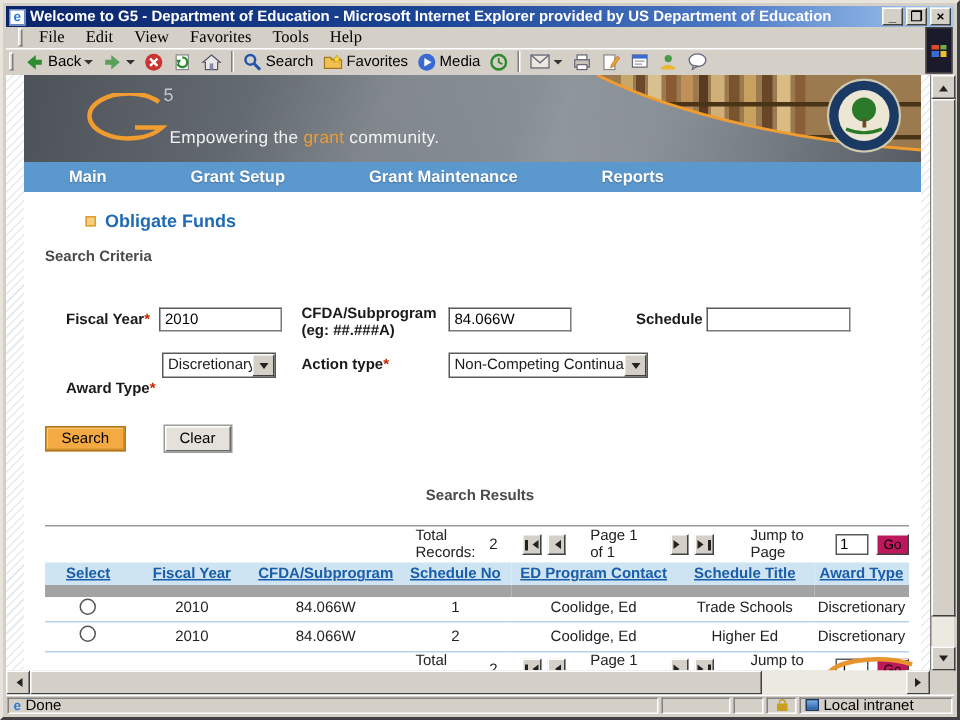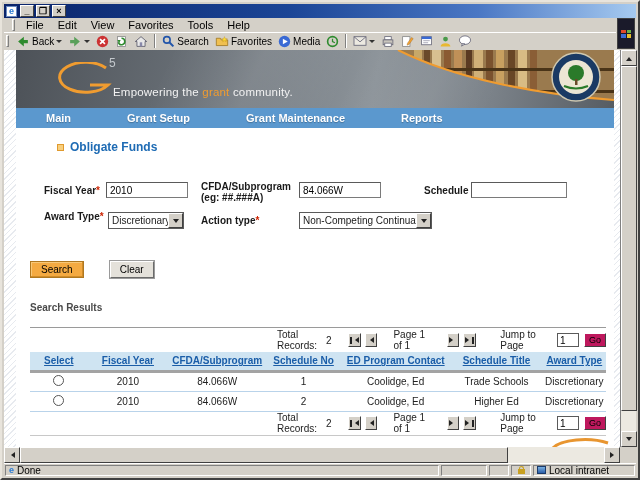--- a/index.html
+++ b/index.html
@@ -16,21 +16,21 @@
     font-size:9px; line-height:9px; font-weight:bold; text-align:center; margin-right:3px; flex:none; }
   .title-text { color:#fff; font-size:10px; font-weight:bold; white-space:nowrap; overflow:hidden; flex:1; }
   .winbtns { display:flex; gap:2px; flex:none; }
   .winbtn { width:14px; height:12px; background:#d4d0c8; border:1px solid; border-color:#fff #404040 #404040 #fff;
     font-size:9px; line-height:10px; text-align:center; font-weight:bold; color:#000; }
 
   
   .menubar { position:absolute; top:16px; left:2px; right:2px; height:14px; background:#d4d0c8;
     display:flex; align-items:center; font-size:11px; padding-left:8px; }
   .menubar .grip, .toolbar .grip { width:3px; height:80%; border:1px solid; border-color:#fff #808080 #808080 #fff; margin-right:4px; flex:none; }
-  .menu-item { padding:16px 7px; color:#000; height:100%; display:flex; align-items:center; }
+  .menu-item { padding:16px 7px; color:#000; height:100%; display:flex; align-items:center;font-family:Liberation Serif, serif; }
   .throbber { position:absolute; top:16px; right:3px; width:18px; height:31px; background:#1a1a2a;
     border:1px solid #404040; z-index:5; display:flex; align-items:center; justify-content:center; }
   .winflag { width:10px; height:8px; display:grid; grid-template-columns:1fr 1fr; grid-template-rows:1fr 1fr; gap:1px; }
   .winflag i { display:block; } .wf1{background:#e04a2a;} .wf2{background:#6ab04a;} .wf3{background:#3a6ad4;} .wf4{background:#e8c02a;}
 
   
   .toolbar { position:absolute; top:30px; left:2px; right:22px; height:17px; background:#d4d0c8;
     border-top:1px solid #fff; display:flex; align-items:center; padding-left:2px; font-size:10px; }
   .tbtn { display:flex; align-items:center; gap:2px; padding:1px 3px; color:#000; }
   .tbtn svg { display:block; }
@@ -88,21 +88,21 @@
   .tr { width:0;height:0;border:3px solid transparent;border-left:4px solid #222; }
   .bar { width:2px; height:7px; background:#222; }
   .page-status { margin:0 14px; }
   .jump-label { margin-left:22px; }
   .jump-input { width:22px; height:14px; border:1px solid #5a5a5a; font-size:10px; font-family:"Liberation Sans",sans-serif; padding:0 2px; margin-left:12px; }
   .btn-go { margin-left:5px; background:#be185d; border:1px solid; border-color:#fff #404040 #404040 #fff;
     font-size:9px; font-family:"Liberation Sans",sans-serif; padding:1px 4px; }
 
   table.results { width:100%; border-collapse:collapse; font-size:10px; }
   table.results th { background:#cfe4f2; color:#1a5da8; font-weight:bold; text-decoration:underline;
-    height:19px; text-align:center; border-bottom:3px solid #a3a3a3; }
+    height:19px; text-align:center; border-bottom:8px solid #a3a3a3; }
   table.results td { height:20px; text-align:center; border-top:1px solid #b9d3ea; color:#222; }
   table.results tr.last td { border-bottom:1px solid #b9d3ea; }
   .radio { width:11px; height:11px; border:1px solid #555; border-radius:50%; background:#fff; display:inline-block; }
   .footer-swoosh { position:absolute; right:4px; bottom:-2px; }
 
   
   .vscroll { position:absolute; top:48px; right:2px; width:16px; bottom:31px; background:#ece9e1; border-left:1px solid #808080; }
   .sbtn { position:absolute; left:0; width:16px; height:16px; background:#d4d0c8; border:1px solid; border-color:#fff #404040 #404040 #fff;
     display:flex; align-items:center; justify-content:center; }
   .sb-up { top:0; } .sb-down { bottom:0; }
@@ -126,20 +126,21 @@
     border:1px solid #c8a020; border-bottom:none; border-radius:3px 3px 0 0; }
   .zone-ico { width:9px; height:8px; background:linear-gradient(#7ab0e0,#2a5da8); border:1px solid #1a3a6a; }
 </style>
 </head>
 <body>
 
 <div class="win-frame">
 
   <div class="titlebar">
     <span class="ie-icon">e</span>
+    <span class="title-text">Welcome to G5 - Department of Education - Microsoft Internet Explorer provided by US Department of Education</span>
     <span class="winbtns">
       <span class="winbtn">_</span>
       <span class="winbtn">❐</span>
       <span class="winbtn">×</span>
     </span>
   </div>
 
   <div class="menubar">
     <span class="grip"></span>
     <span class="menu-item">File</span>
@@ -311,51 +312,52 @@
         <span class="nav-item">Grant Setup</span>
         <span class="nav-item">Grant Maintenance</span>
         <span class="nav-item">Reports</span>
       </div>
 
       <div class="content">
         <div class="page-title-row">
           <span class="bullet-sq"></span>
           <span class="page-title">Obligate Funds</span>
         </div>
+        <div class="section-label">Search Criteria</div>
 
         <div class="form-area">
           <span class="flabel" style="left:14px; top:4px;"><span>Fiscal Year</span><span class="req">*</span></span>
           <input class="tinput" style="left: 76px; top: 1px; width: 82px;" value="2010">
           <span class="flabel" style="left:171px; top:0px;"><span>CFDA/Subprogram</span><br><span>(eg: ##.###A)</span></span>
           <input class="tinput" style="left: 269px; top: 1px; width: 82px;" value="84.066W">
           <span class="flabel" style="left:394px; top:4px;">Schedule No</span>
           <input class="tinput" style="left: 441px; top: 1px; width: 96px;" value="">
 
-          <span class="flabel" style="left:14px; top:30px;"><span>Award Type</span><span class="req">*</span></span>
+          <span class="flabel" style="left:14px; top:50px;"><span>Award Type</span><span class="req">*</span></span>
           <span class="selbox" style="left:78px; top:31px; width:76px;">
             <span class="sel-text">Discretionary</span>
             <span class="sel-btn">
                 <span class="tri-down"></span>
               </span>
           </span>
           <span class="flabel" style="left:171px; top:34px;"><span>Action type</span><span class="req">*</span></span>
           <span class="selbox" style="left:269px; top:31px; width:133px;">
             <span class="sel-text">Non-Competing Continuation</span>
             <span class="sel-btn">
                 <span class="tri-down"></span>
               </span>
           </span>
         </div>
 
         <div class="btn-row">
           <button class="btn-orange">Search</button>
           <button class="btn-gray">Clear</button>
         </div>
 
-        <div class="section-label" style="margin-top:24px;">Search Results</div>
+        <div class="section-label" style="margin-top:24px;text-align:center;">Search Results</div>
 
         <div class="results-block">
 
           <div class="pagerow">
             <span class="spacer"></span>
             <span>Total Records:</span>&nbsp;<span>2</span>
             <span class="pager-btn" style="margin-left:16px;">
                 <span class="bar"></span>
                 <span class="tl"></span>
               </span>

